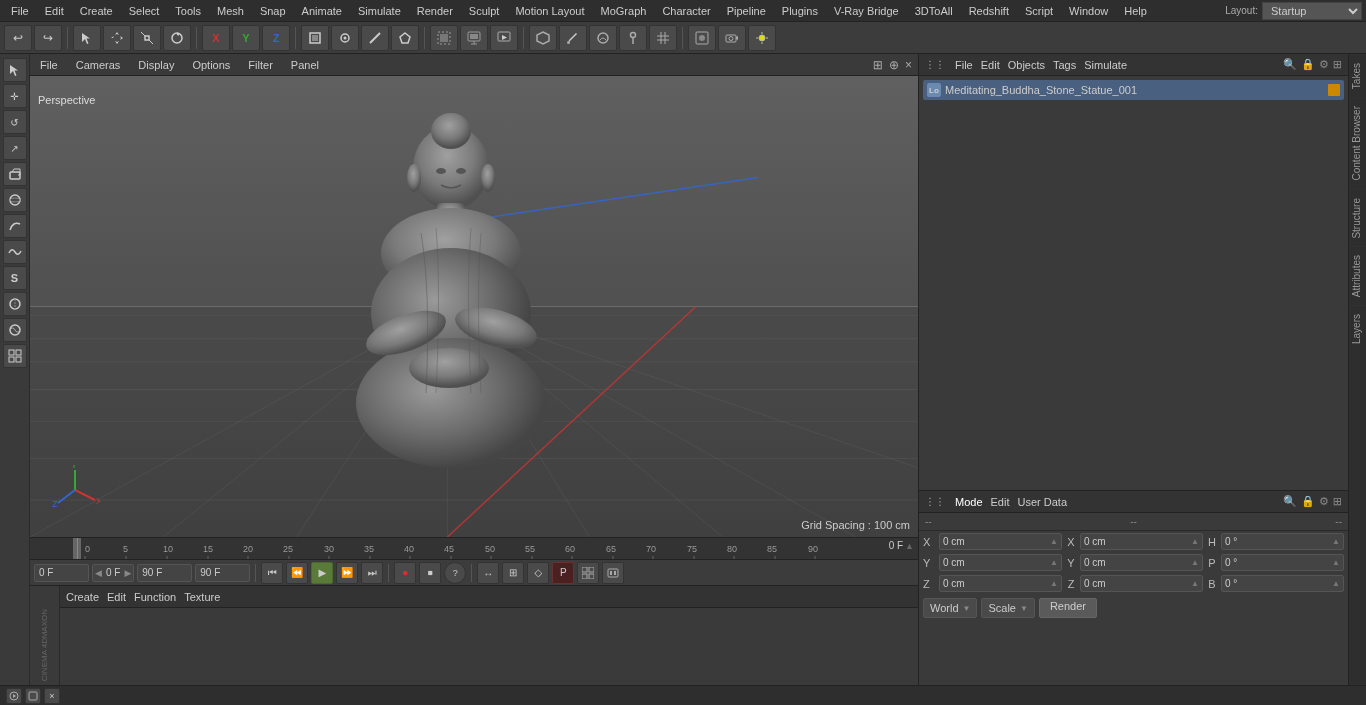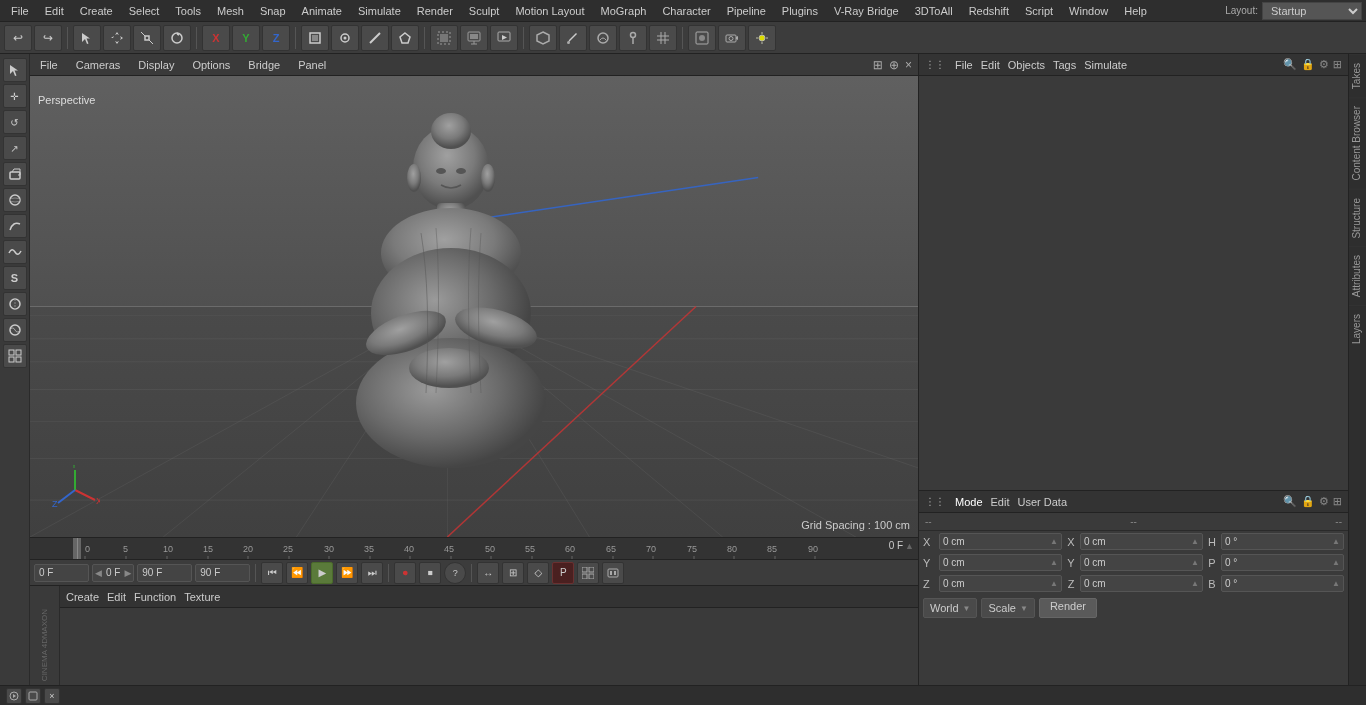--- a/index.html
+++ b/index.html
@@ -625,21 +625,21 @@
 
     <div id="center-area">
 
       <div id="viewport-area" style="height: 483px; flex-shrink: 0;">
 
         <div style="display:flex; align-items:center; height:22px; background:#3a3a3a; border-bottom:1px solid #222; padding:0 6px; gap:10px; position:relative; z-index:20;">
           <span class="viewport-tab">File</span>
           <span class="viewport-tab">Cameras</span>
           <span class="viewport-tab">Display</span>
           <span class="viewport-tab">Options</span>
-          <span class="viewport-tab">Bridge</span>
+          <span class="viewport-tab">Filter</span>
           <span class="viewport-tab">Panel</span>
           <div style="margin-left:auto; display:flex; gap:6px;">
             <span style="color:#aaa; font-size:12px; cursor:pointer;">⊞</span>
             <span style="color:#aaa; font-size:12px; cursor:pointer;">⊕</span>
             <span style="color:#aaa; font-size:12px; cursor:pointer;">×</span>
           </div>
         </div>
 
         <div style="position:absolute; top:22px; bottom:0; left:0; right:0; background:#585858; overflow:hidden;">
 
@@ -888,20 +888,29 @@
             <span class="ph-item">Objects</span>
             <span class="ph-item">Tags</span>
             <span class="ph-item">Simulate</span>
             <div style="margin-left:auto; display:flex; gap:4px;">
               <span style="font-size:11px; color:#888; cursor:pointer;">🔍</span>
               <span style="font-size:11px; color:#888; cursor:pointer;">🔒</span>
               <span style="font-size:11px; color:#888; cursor:pointer;">⚙</span>
               <span style="font-size:11px; color:#888; cursor:pointer;">⊞</span>
             </div>
           </div>
+          <div style="padding:4px;">
+            <div class="object-row">
+              <div class="object-row-icon">
+                <span style="font-size:8px; color:#ccc; font-weight:bold;">Lo</span>
+              </div>
+              <span style="font-size:11px; color:#ccc; flex:1;">Meditating_Buddha_Stone_Statue_001</span>
+              <div class="obj-color-box"></div>
+            </div>
+          </div>
         </div>
 
         <div id="attr-panel">
           <div class="panel-header">
             <span style="font-size:10px; color:#aaa; margin-right:2px;">⋮⋮</span>
             <span class="ph-item active">Mode</span>
             <span class="ph-item">Edit</span>
             <span class="ph-item">User Data</span>
             <div style="margin-left:auto; display:flex; gap:4px;">
               <span style="font-size:11px; color:#888; cursor:pointer;">🔍</span>

